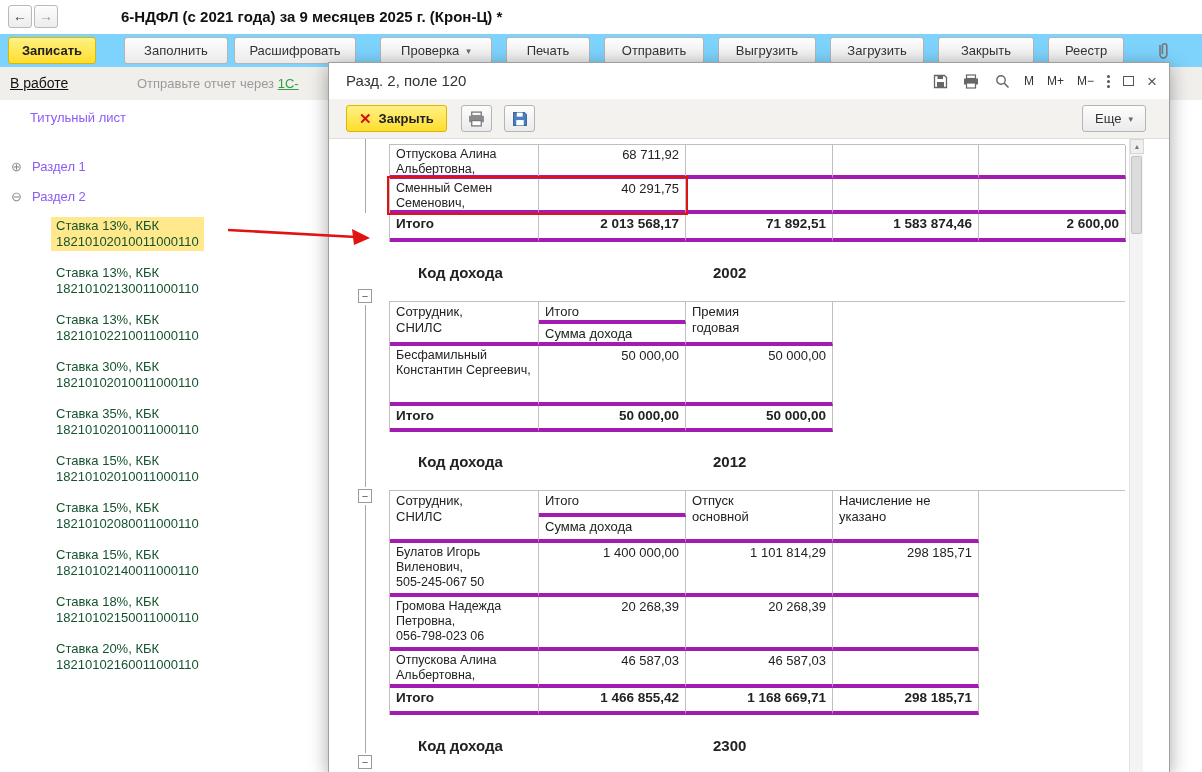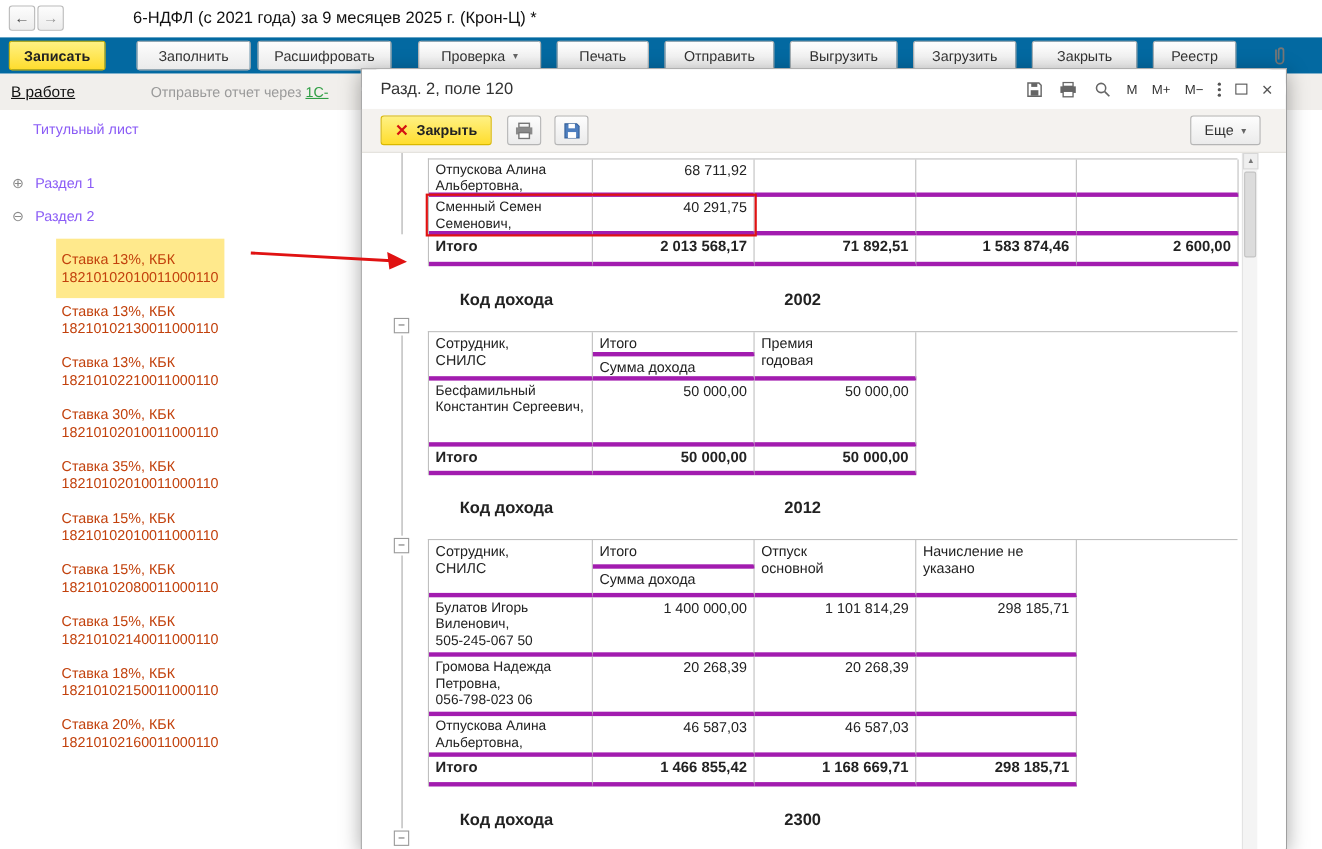--- a/index.html
+++ b/index.html
@@ -10,43 +10,43 @@
   }
   
   .topbar { position:absolute; left:0; top:0; width:1202px; height:34px; background:#fff; }
   .nav-btn {
     position:absolute; top:5px; width:24px; height:23px; border:1px solid #b9b9b9;
     background:linear-gradient(#fdfdfd,#ececec); border-radius:3px; text-align:center;
     line-height:21px; font-size:14px; color:#444; cursor:pointer;
   }
   .nav-back { left:8px; }
   .nav-fwd { left:34px; color:#999; }
-  .main-title { position:absolute; left:121px; top:8px; font-size:15px; font-weight:normal; color:#111; }
-
-  .toolbar { position:absolute; left:0; top:34px; width:1202px; height:33px; background:#0369a1; }
+  .main-title { position:absolute; left:121px; top:8px; font-size:15px; font-weight:bold; color:#111; }
+
+  .toolbar { position:absolute; left:0; top:34px; width:1202px; height:33px; background:#7dd3fc; }
   .btn {
     position:absolute; top:3px; height:27px; border:1px solid #b5b5b5; border-radius:3px;
     background:linear-gradient(#fdfdfd,#ebebeb); font-size:13px; color:#333;
     display:flex; align-items:center; justify-content:center; padding:0 12px; cursor:pointer; white-space:nowrap;
   }
   .btn-yellow {
     background:linear-gradient(#fff183,#ffdd2e); border-color:#d9b800; font-weight:bold; color:#222;
   }
   .dd-arrow { font-size:9px; color:#666; margin-left:7px; }
   .paperclip-btn { position:absolute; left:1150px; top:5px; width:26px; height:24px; border:none; background:transparent; display:flex; align-items:center; justify-content:center; cursor:pointer; }
 
   .statusband { position:absolute; left:0; top:67px; width:1202px; height:33px; background:#f1efec; }
   .status-link { position:absolute; left:10px; top:8px; font-size:14px; color:#111; text-decoration:underline; cursor:pointer; }
   .status-hint { position:absolute; left:137px; top:9px; font-size:13px; color:#9a9a9a; white-space:nowrap; }
   .status-hint a { color:#2f9e44; text-decoration:underline; cursor:pointer; }
 
   .sidebar { position:absolute; left:0; top:100px; width:328px; height:672px; background:#fff; }
   .tree-row { position:absolute; font-size:13px; color:#8b5cf6; cursor:pointer; white-space:nowrap; }
   .expander { position:absolute; font-size:13px; color:#8a8a8a; cursor:pointer; }
-  .tree-child { position:absolute; left:51px; font-size:13px; line-height:16px; color:#c2410c; cursor:pointer; padding:11px 5px; }
+  .tree-child { position:absolute; left:51px; font-size:13px; line-height:16px; color:#14532d; cursor:pointer; padding:1px 5px; }
   .tree-child.selected { background:#ffe98c; }
 
   
   .red-arrow { position:absolute; left:222px; top:218px; z-index:60; }
   .red-box { position:absolute; left:58px; top:37px; width:301px; height:39px; border:2px solid #e01212; z-index:30; pointer-events:none; }
 
   
   .dialog {
     position:absolute; left:328px; top:62px; width:842px; height:710px; background:#fff;
     border:1px solid #9f9f9f; box-shadow:0 4px 18px rgba(0,0,0,.35); z-index:20;

